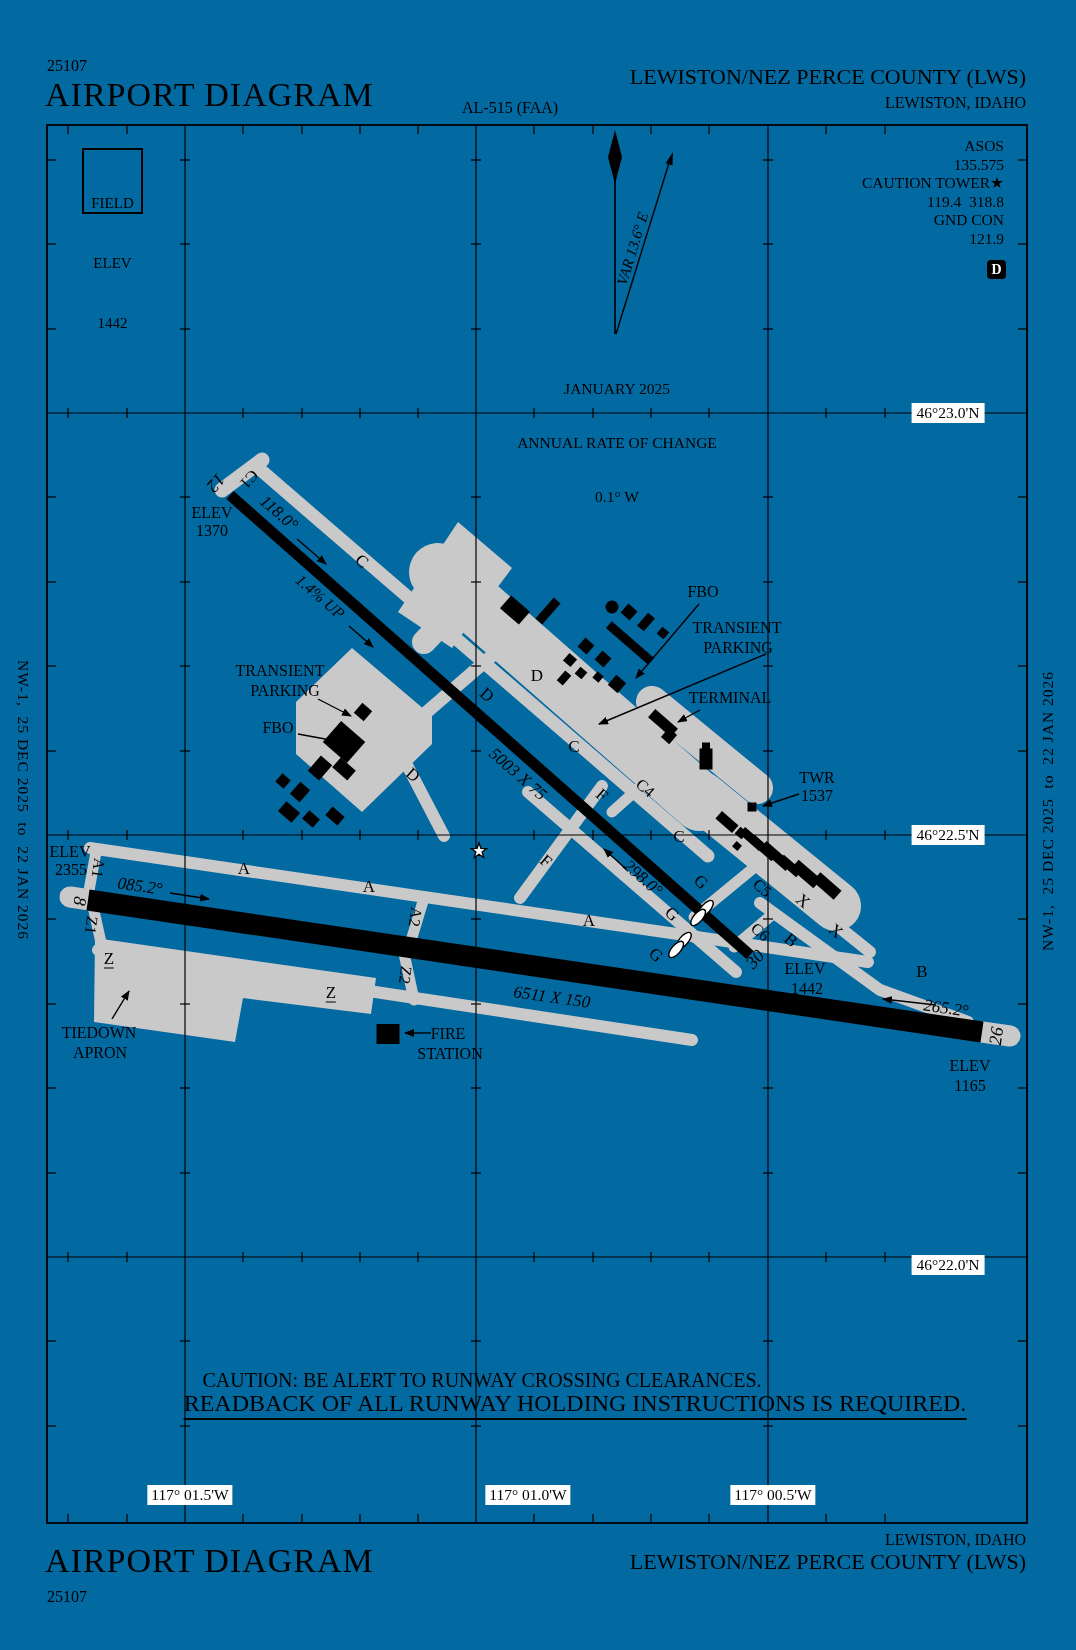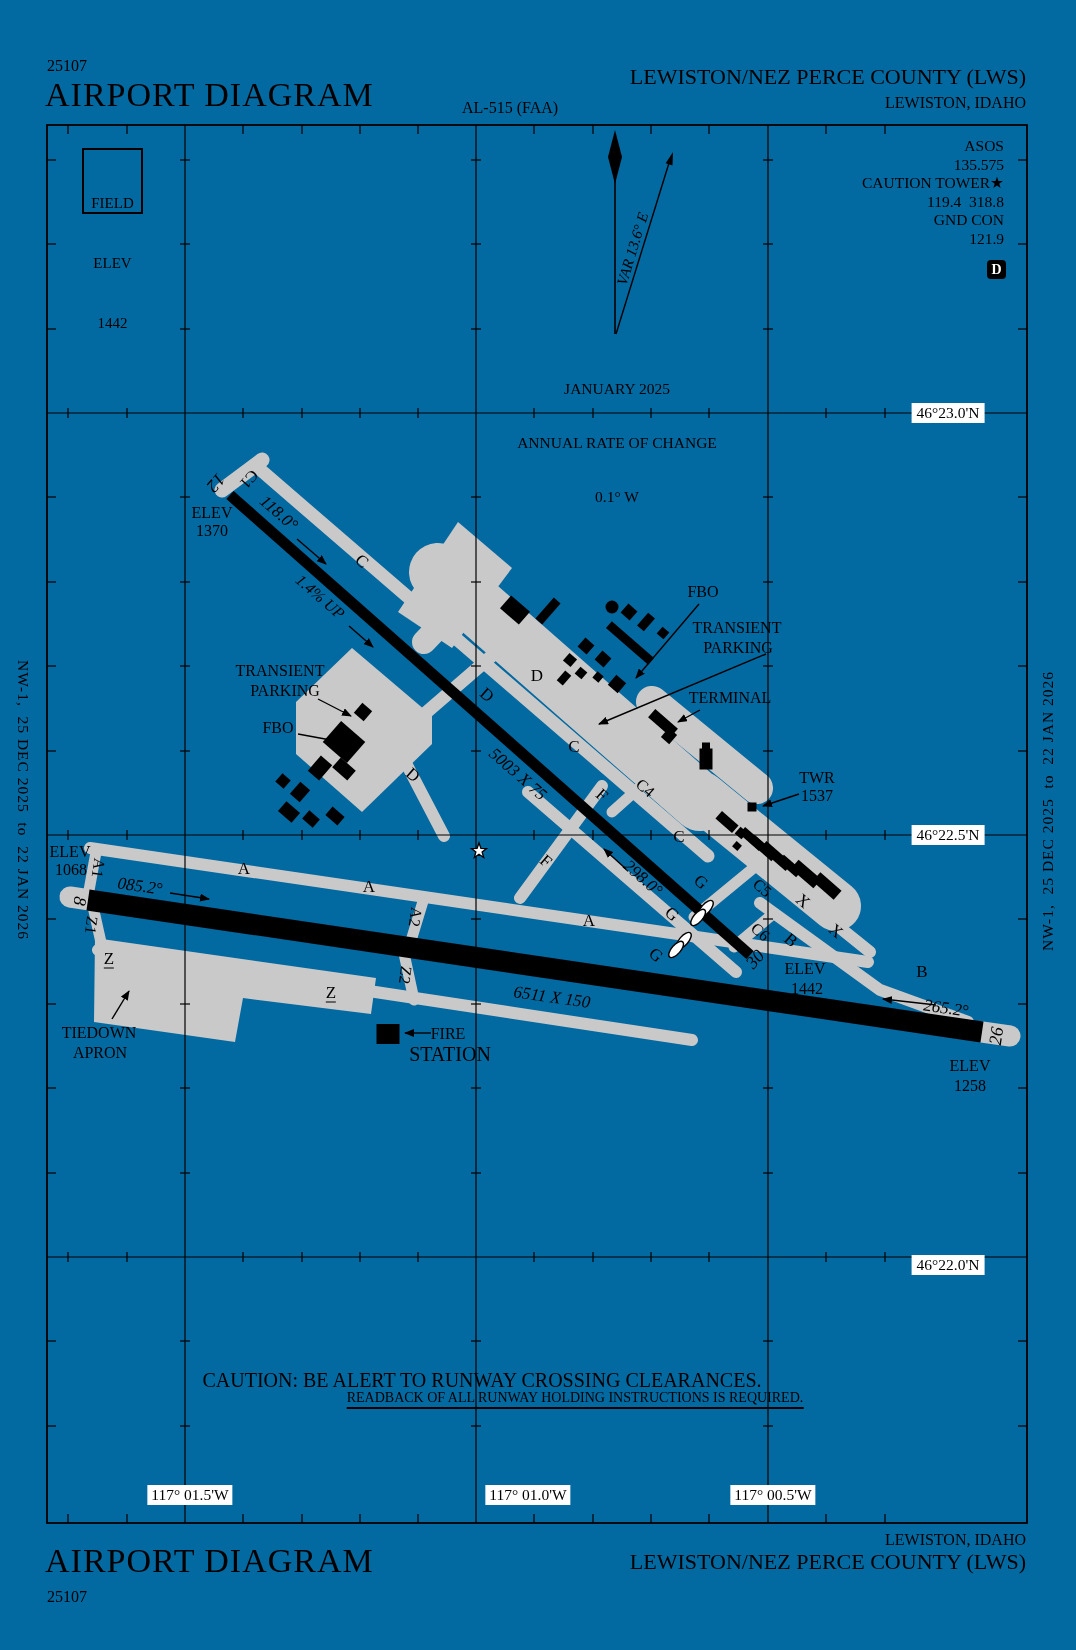--- a/index.html
+++ b/index.html
@@ -15,21 +15,21 @@
   .field-box{left:82px;top:148px;width:61px;height:66px;border:2px solid #000;
              text-align:center;font-size:15px;line-height:20px;padding-top:3px;box-sizing:border-box;}
   .comms{right:72px;top:137px;text-align:right;font-size:15.5px;line-height:18.6px;}
   .dbox{left:987px;top:260px;width:19px;height:19px;background:#000;color:#fff;border-radius:4px;
         font-size:14px;font-weight:bold;text-align:center;line-height:19px;}
   .var-label{left:633px;top:249px;font-size:15px;font-style:italic;
              transform:translate(-50%,-50%) rotate(-73deg);}
   .jan-block{left:617px;top:344px;transform:translateX(-50%);text-align:center;
              font-size:15.5px;line-height:18px;}
   .caution1{left:482px;top:1369px;transform:translateX(-50%);font-size:20px;}
-  .caution2{left:575px;top:1390px;transform:translateX(-50%);font-size:14px;
+  .caution2{left:575px;top:1390px;transform:translateX(-50%);font-size:24px;
             border-bottom:2px solid #000;padding-bottom:1px;}
   .rwy-block{left:185px;top:1071px;font-size:17px;line-height:21px;}
   .rwy-block .ind{padding-left:37px;}
   .margin-left{left:23px;top:800px;transform:translate(-50%,-50%) rotate(90deg);
                font-size:15.5px;letter-spacing:1px;}
   .margin-right{left:1048px;top:811px;transform:translate(-50%,-50%) rotate(-90deg);
                 font-size:15.5px;letter-spacing:1px;}
   .ftr-city{right:50px;top:1531px;font-size:16px;}
   .ftr-name{right:50px;top:1549px;font-size:22px;}
   .ftr-title{left:45px;top:1542px;font-size:34px;letter-spacing:1px;}
@@ -352,40 +352,40 @@
       <div class="mlabel" style="left: 791px; top: 940px; font-size: 17px; transform: translate(-50%, -50%) rotate(41deg);">B</div>
       <div class="mlabel" style="left: 803px; top: 901px; font-size: 17px; transform: translate(-50%, -50%) rotate(41deg);">X</div>
       <div class="mlabel" style="left: 836px; top: 931px; font-size: 17px; transform: translate(-50%, -50%) rotate(41deg);">X</div>
       <div class="mlabel i" style="left: 755px; top: 959px; font-size: 18px; transform: translate(-50%, -50%) rotate(-49deg);">30</div>
       <div class="mlabel" style="left: 805px; top: 969px; font-size: 16px; transform: translate(-50%, -50%) rotate(0deg);">ELEV</div>
       <div class="mlabel" style="left: 807px; top: 989px; font-size: 16px; transform: translate(-50%, -50%) rotate(0deg);">1442</div>
       <div class="mlabel" style="left: 922px; top: 971px; font-size: 17px; transform: translate(-50%, -50%) rotate(0deg);">B</div>
       <div class="mlabel i" style="left: 946px; top: 1008px; font-size: 17px; transform: translate(-50%, -50%) rotate(8deg);">265.2°</div>
       <div class="mlabel i" style="left: 996px; top: 1036px; font-size: 18px; transform: translate(-50%, -50%) rotate(-82deg);">26</div>
       <div class="mlabel" style="left: 970px; top: 1066px; font-size: 16px; transform: translate(-50%, -50%) rotate(0deg);">ELEV</div>
-      <div class="mlabel" style="left: 970px; top: 1086px; font-size: 16px; transform: translate(-50%, -50%) rotate(0deg);">1258</div>
+      <div class="mlabel" style="left: 970px; top: 1086px; font-size: 16px; transform: translate(-50%, -50%) rotate(0deg);">1165</div>
       <div class="mlabel" style="left: 70px; top: 852px; font-size: 16px; transform: translate(-50%, -50%) rotate(0deg);">ELEV</div>
-      <div class="mlabel" style="left: 71px; top: 870px; font-size: 16px; transform: translate(-50%, -50%) rotate(0deg);">1068</div>
+      <div class="mlabel" style="left: 71px; top: 870px; font-size: 16px; transform: translate(-50%, -50%) rotate(0deg);">2355</div>
       <div class="mlabel" style="left: 98px; top: 868px; font-size: 16px; transform: translate(-50%, -50%) rotate(98deg);">A1</div>
       <div class="mlabel i" style="left: 80px; top: 901px; font-size: 18px; transform: translate(-50%, -50%) rotate(98deg);">8</div>
       <div class="mlabel i" style="left: 140px; top: 886px; font-size: 17px; transform: translate(-50%, -50%) rotate(8deg);">085.2°</div>
       <div class="mlabel" style="left: 91px; top: 925px; font-size: 16px; transform: translate(-50%, -50%) rotate(98deg);">Z1</div>
       <div class="mlabel" style="left: 244px; top: 868px; font-size: 17px; transform: translate(-50%, -50%) rotate(0deg);">A</div>
       <div class="mlabel" style="left: 369px; top: 886px; font-size: 17px; transform: translate(-50%, -50%) rotate(0deg);">A</div>
       <div class="mlabel" style="left: 415px; top: 917px; font-size: 16px; transform: translate(-50%, -50%) rotate(98deg);">A2</div>
       <div class="mlabel u" style="left: 109px; top: 959px; font-size: 17px; transform: translate(-50%, -50%) rotate(0deg);">Z</div>
       <div class="mlabel" style="left: 405px; top: 975px; font-size: 16px; transform: translate(-50%, -50%) rotate(98deg);">Z2</div>
       <div class="mlabel u" style="left: 331px; top: 993px; font-size: 17px; transform: translate(-50%, -50%) rotate(0deg);">Z</div>
       <div class="mlabel" style="left: 589px; top: 920px; font-size: 17px; transform: translate(-50%, -50%) rotate(0deg);">A</div>
       <div class="mlabel" style="left: 546px; top: 861px; font-size: 17px; transform: translate(-50%, -50%) rotate(41deg);">F</div>
       <div class="mlabel i" style="left: 552px; top: 997px; font-size: 17px; transform: translate(-50%, -50%) rotate(8deg);">6511 X 150</div>
       <div class="mlabel" style="left: 99px; top: 1033px; font-size: 16px; transform: translate(-50%, -50%) rotate(0deg);">TIEDOWN</div>
       <div class="mlabel" style="left: 100px; top: 1053px; font-size: 16px; transform: translate(-50%, -50%) rotate(0deg);">APRON</div>
       <div class="mlabel" style="left: 448px; top: 1034px; font-size: 16px; transform: translate(-50%, -50%) rotate(0deg);">FIRE</div>
-      <div class="mlabel" style="left: 450px; top: 1054px; font-size: 20px; transform: translate(-50%, -50%) rotate(0deg);">STATION</div>
+      <div class="mlabel" style="left: 450px; top: 1054px; font-size: 16px; transform: translate(-50%, -50%) rotate(0deg);">STATION</div>
     </div>
 
   <div class="caution1 abs">CAUTION: BE ALERT TO RUNWAY CROSSING CLEARANCES.</div>
   <div class="caution2 abs">READBACK OF ALL RUNWAY HOLDING INSTRUCTIONS IS REQUIRED.</div>
 
 
   <div class="margin-left abs">NW-1,  25 DEC 2025  to  22 JAN 2026</div>
   <div class="margin-right abs">NW-1,  25 DEC 2025  to  22 JAN 2026</div>
 
   <div class="ftr-city abs">LEWISTON, IDAHO</div>

